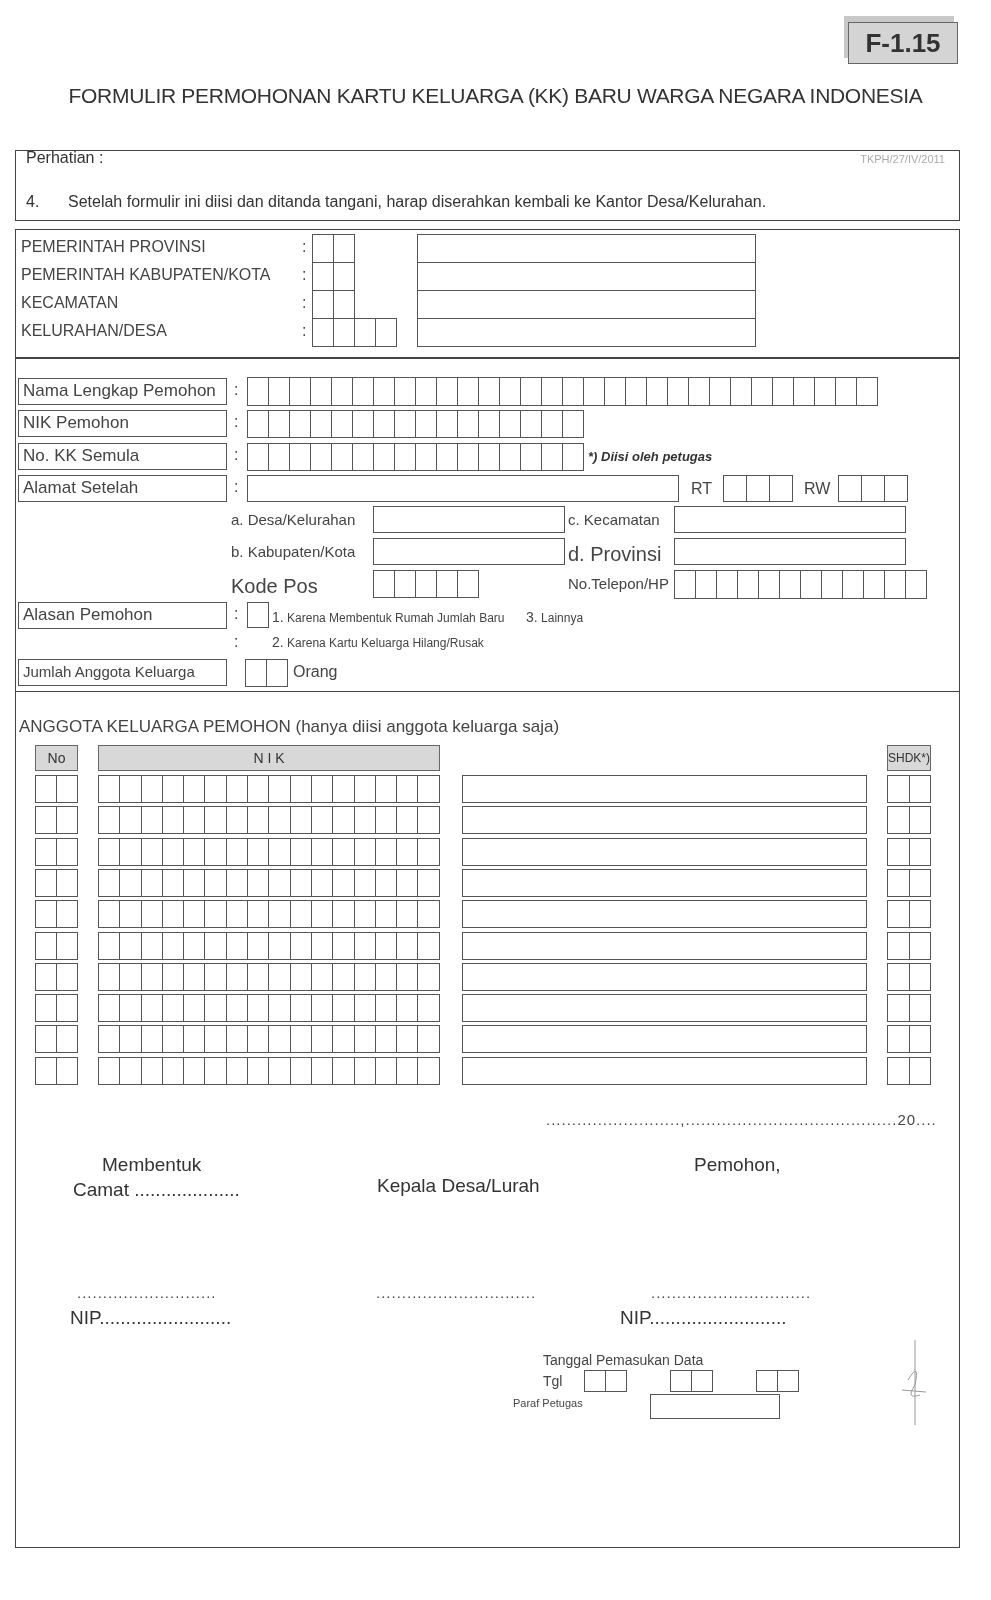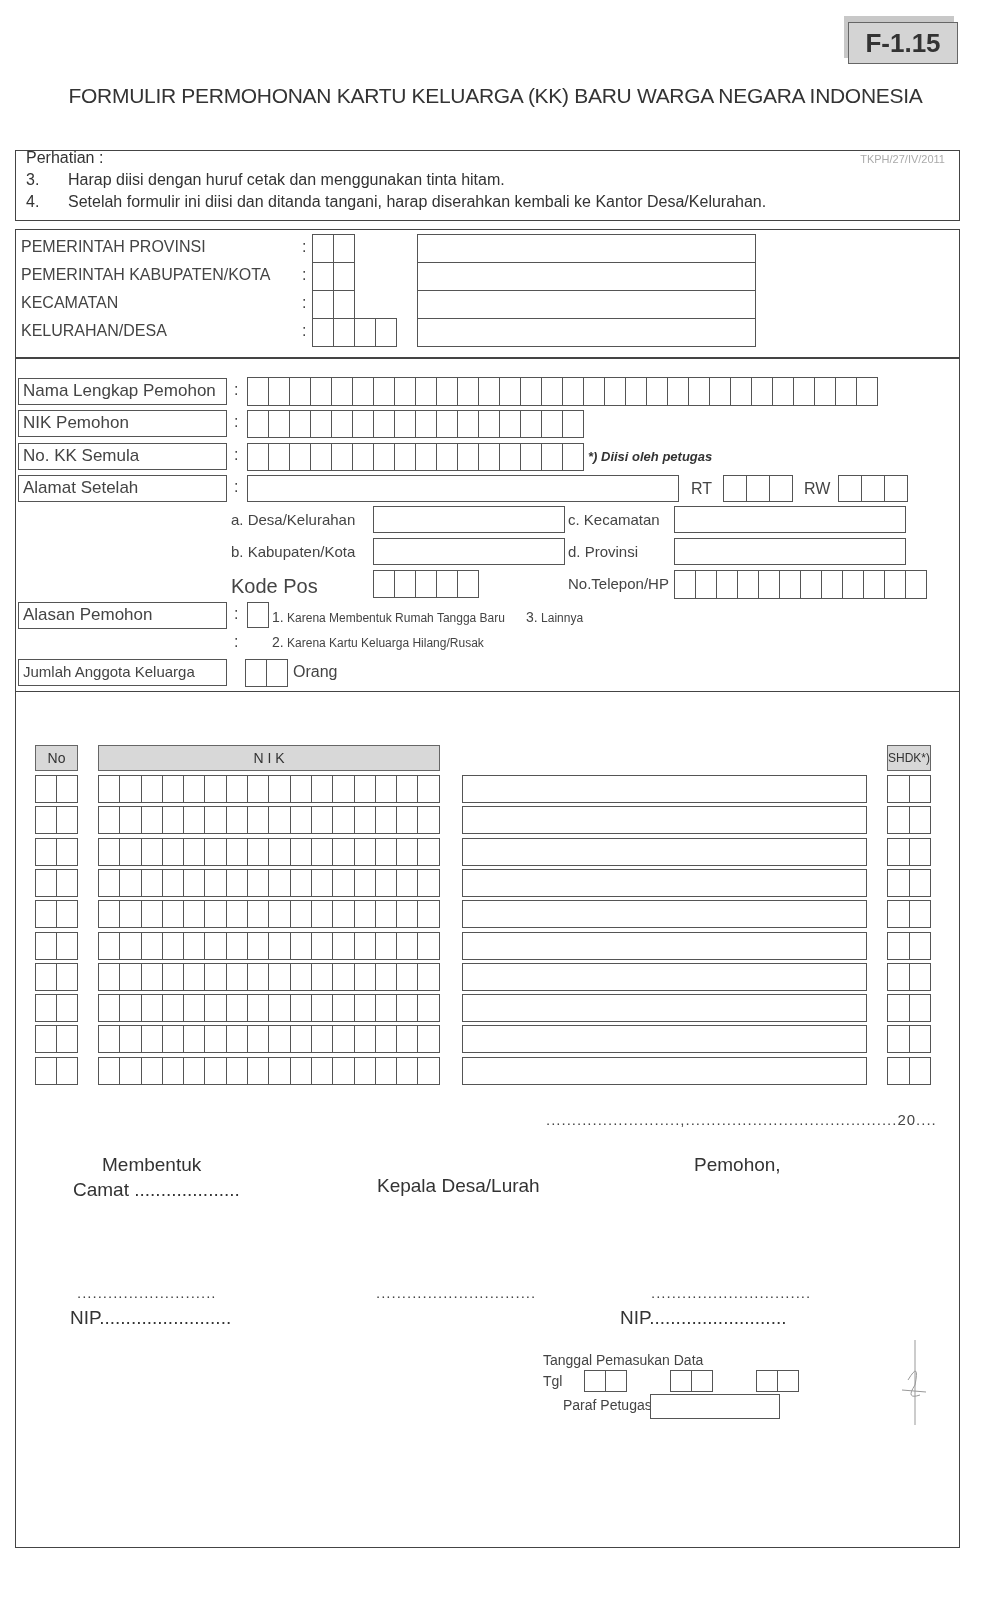--- a/index.html
+++ b/index.html
@@ -29,21 +29,20 @@
 </style>
 </head>
 <body>
 
 <div class="abs badge">F-1.15</div>
 <div class="abs title">FORMULIR PERMOHONAN KARTU KELUARGA (KK) BARU WARGA NEGARA INDONESIA</div>
 
 <div class="abs box notice">
   <div class="ln" style="top:-2px">Perhatian :</div>
   <div class="code">TKPH/27/IV/2011</div>
-  <div class="ln" style="top:20px"><span class="num">3.</span><span>Harap diisi dengan huruf cetak dan menggunakan tinta hitam.</span></div>
   <div class="ln" style="top:42px"><span class="num">4.</span><span>Setelah formulir ini diisi dan ditanda  tangani, harap diserahkan kembali ke Kantor Desa/Kelurahan.</span></div>
 </div>
 
 <div class="abs box sec2" id="region">
     <div class="lbl" style="left: 5px; top: 8px;">PEMERINTAH PROVINSI</div>
     <div class="colon" style="left: 286px; top: 8px;">:</div>
     <div class="cells" style="left: 296px; top: 4px;">
       <span style="width: 22px; height: 29px;"></span>
       <span style="width: 22px; height: 29px;"></span>
     </div>
@@ -169,21 +168,21 @@
       <span style="width: 24px; height: 27px;"></span>
     </div>
 
   <div class="lbl" style="left:215px;top:152px;font-size:15px">a. Desa/Kelurahan</div>
   <div class="field" style="left:357px;top:147px;width:192px;height:27px"></div>
   <div class="lbl" style="left:552px;top:152px;font-size:15px">c. Kecamatan</div>
   <div class="field" style="left:658px;top:147px;width:232px;height:27px"></div>
 
   <div class="lbl" style="left:215px;top:184px;font-size:15px">b. Kabupaten/Kota</div>
   <div class="field" style="left:357px;top:179px;width:192px;height:27px"></div>
-  <div class="lbl" style="left:552px;top:184px;font-size:15px">d. Provinsi</div>
+  <div class="lbl" style="left:552px;top:184px;font-size:20px">d. Provinsi</div>
   <div class="field" style="left:658px;top:179px;width:232px;height:27px"></div>
 
   <div class="lbl" style="left:215px;top:216px;font-size:20px">Kode Pos</div>
   <div class="cells" id="kodepos-cells" style="left:357px;top:211px">
       <span style="width: 22px; height: 28px;"></span>
       <span style="width: 22px; height: 28px;"></span>
       <span style="width: 22px; height: 28px;"></span>
       <span style="width: 22px; height: 28px;"></span>
       <span style="width: 22px; height: 28px;"></span>
     </div>
@@ -201,34 +200,35 @@
       <span style="width: 22px; height: 29px;"></span>
       <span style="width: 22px; height: 29px;"></span>
       <span style="width: 22px; height: 29px;"></span>
     </div>
 
   <div class="lblbox" style="left:2px;top:243px;width:209px;height:27px">Alasan Pemohon</div>
   <div class="colon" style="left:218px;top:246px">:</div>
   <div class="cells" id="alasan-cells" style="left:231px;top:243px">
       <span style="width: 22px; height: 26px;"></span>
     </div>
-  <div class="lbl" style="left:256px;top:250px;font-size:12px"><span style="font-size:14px">1.</span> <span>Karena Membentuk Rumah Tangga Baru</span></div>
+  <div class="lbl" style="left:256px;top:250px;font-size:12px"><span style="font-size:14px">1.</span> <span>Karena Membentuk Rumah Jumlah Baru</span></div>
   <div class="lbl" style="left:510px;top:250px;font-size:12px"><span style="font-size:14px">3.</span> <span>Lainnya</span></div>
   <div class="colon" style="left:218px;top:274px">:</div>
   <div class="lbl" style="left:256px;top:275px;font-size:12px"><span style="font-size:14px">2.</span> <span>Karena Kartu Keluarga Hilang/Rusak</span></div>
 
   <div class="lblbox" style="left:2px;top:300px;width:209px;height:27px;font-size:15px">Jumlah Anggota Keluarga</div>
   <div class="cells" id="jumlah-cells" style="left:229px;top:300px">
       <span style="width: 22px; height: 28px;"></span>
       <span style="width: 22px; height: 28px;"></span>
     </div>
   <div class="lbl" style="left:277px;top:304px">Orang</div>
 
   <div class="divider" style="top:332px"></div>
 
+  <div class="lbl" style="left:3px;top:358px;font-size:17px">ANGGOTA KELUARGA PEMOHON (hanya diisi anggota keluarga saja)</div>
   <div class="hdr" style="left:19px;top:386px;width:43px;height:26px">No</div>
   <div class="hdr" style="left:82px;top:386px;width:342px;height:26px">N I K</div>
   <div class="hdr" style="left:871px;top:386px;width:44px;height:26px;font-size:12px">SHDK*)</div>
   <div id="member-rows">
       <div>
         <div class="cells" style="left: 19px; top: 416px;">
           <span style="width: 22px; height: 28px;"></span>
           <span style="width: 22px; height: 28px;"></span>
         </div>
         <div class="cells" style="left: 82px; top: 416px;">
@@ -537,19 +537,19 @@
       <span style="width: 22px; height: 22px;"></span>
     </div>
   <div class="cells" id="tgl-m" style="left:654px;top:1011px">
       <span style="width: 22px; height: 22px;"></span>
       <span style="width: 22px; height: 22px;"></span>
     </div>
   <div class="cells" id="tgl-y" style="left:740px;top:1011px">
       <span style="width: 22px; height: 22px;"></span>
       <span style="width: 22px; height: 22px;"></span>
     </div>
-  <div class="lbl" style="left:547px;top:1038px;font-size:14px">Paraf Petugas</div>
+  <div class="lbl" style="left:497px;top:1038px;font-size:11px">Paraf Petugas</div>
   <div class="field" style="left:634px;top:1035px;width:130px;height:25px"></div>
 </div>
 
 <svg class="abs handmark" viewBox="0 0 30 90">
   <path d="M15 0 L15 85 M8 40 Q20 20 15 45 Q5 60 20 55 M2 50 L26 52" stroke="#999" stroke-width="1" fill="none"></path>
 </svg>
 
 </body></html>

